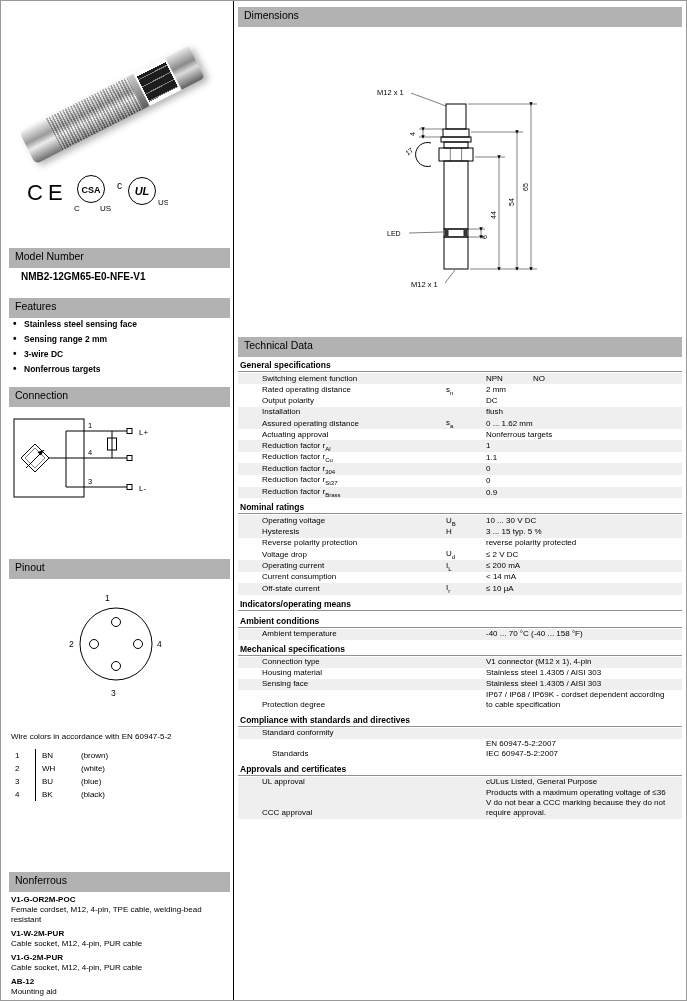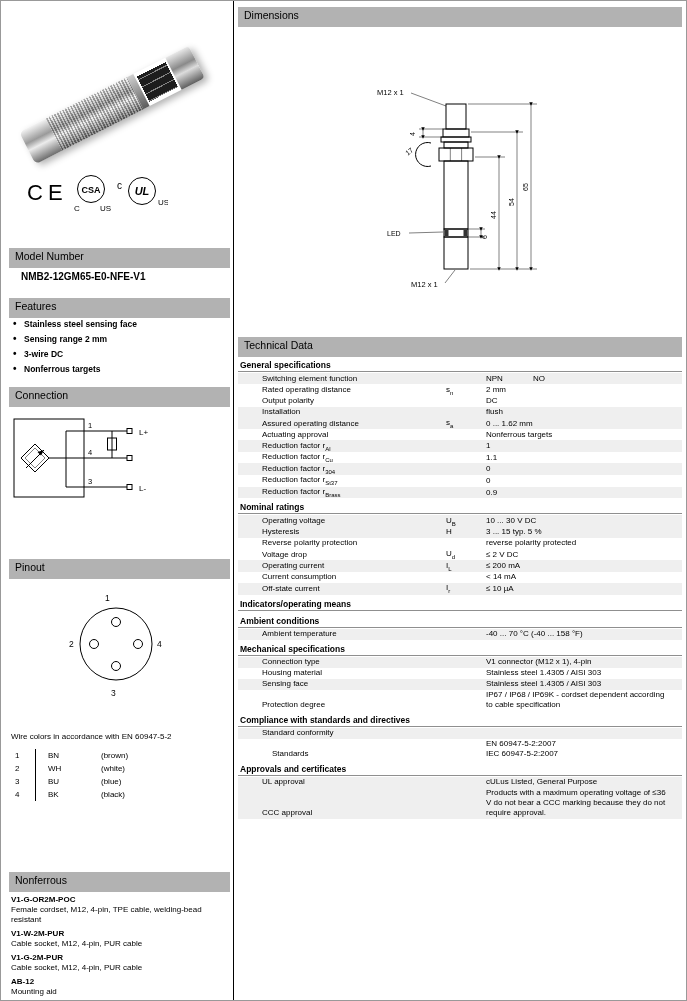--- a/index.html
+++ b/index.html
@@ -35,21 +35,21 @@
   .conn-svg{position:absolute;left:10px;top:410px}
   .pin-svg{position:absolute;left:56px;top:584px}
   svg .ln{fill:none;stroke:#000;stroke-width:1}
   svg .thin{fill:none;stroke:#000;stroke-width:.5}
   svg text{font-family:"Liberation Sans",sans-serif;fill:#000}
 
   .wire-note{position:absolute;left:10px;top:731px;font-size:8px;width:218px}
   .wire-colors-table{position:absolute;left:14px;top:748px;font-size:8px}
   .wrow{display:flex;height:13px;line-height:13px}
   .wpin{width:20px}
-  .wcode{width:66px;border-left:1px solid #000;padding-left:12px}
+  .wcode{width:46px;border-left:1px solid #000;padding-left:6px}
   .wname{}
 
   .accessories-list{position:absolute;left:10px;top:890px;width:216px;font-size:8px;line-height:10px}
   .accname{font-weight:bold;margin-top:4px}
   .accdesc{}
 
   
   .dim-svg{position:absolute;left:360px;top:78px}
 
   .tech-table{position:absolute;left:237px;top:355px;width:444px;font-size:8px;line-height:10px}

